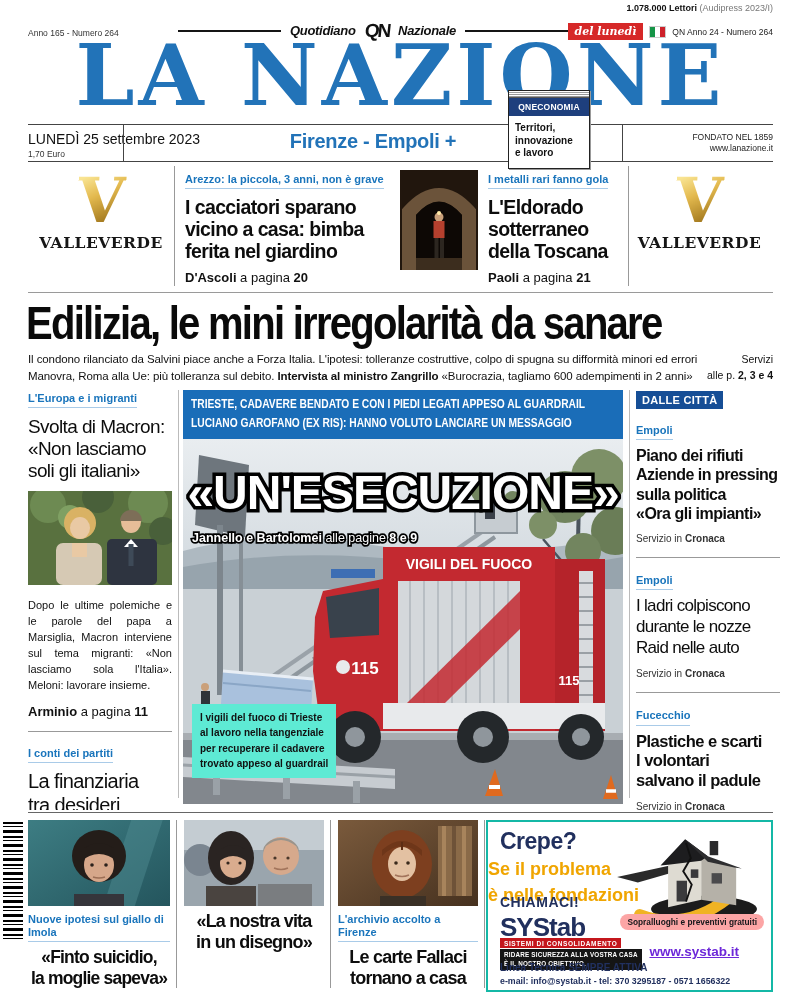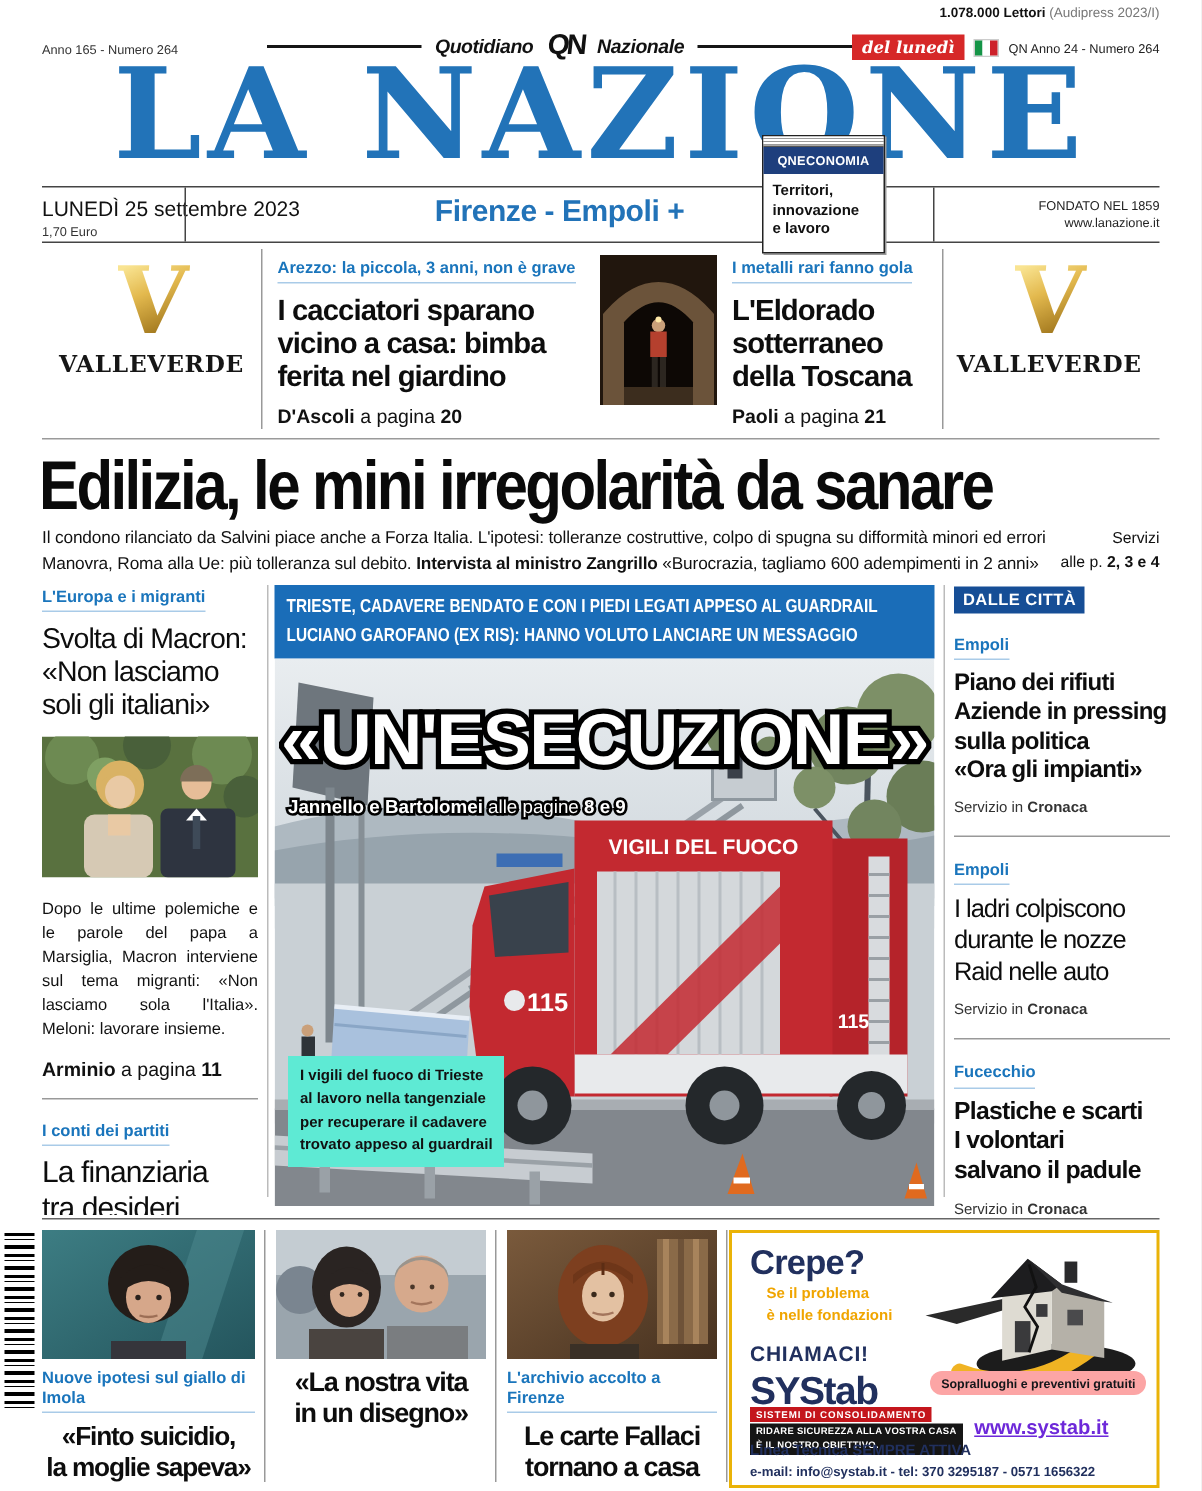--- a/index.html
+++ b/index.html
@@ -100,23 +100,23 @@
   .barcode{left:3px;top:822px;width:20px;height:118px;
            background:repeating-linear-gradient(180deg,#000 0 2px,#fff 2px 4px,#000 4px 5px,#fff 5px 8px,#000 8px 11px,#fff 11px 14px);}
   .bstrip{top:820px;left:28px;right:28px;height:172px;}
   .bart{position:absolute;top:0;width:142px;}
   .bphoto{width:142px;height:86px;overflow:hidden;}
   .b-kicker{margin-top:7px;}
   .b-hl{font-size:17.5px;font-weight:700;letter-spacing:-0.8px;line-height:1.16;margin:5px 0 8px;text-align:center;}
   .bs-vd{position:absolute;top:0;bottom:4px;width:1px;background:#999;}
 
   
-  .ad{position:absolute;left:458px;right:0;top:0;height:168px;border:2px solid #eab308;background:#fff;overflow:hidden;}
+  .ad{position:absolute;left:458px;right:0;top:0;height:168px;border:2px solid #14b8a6;background:#fff;overflow:hidden;}
   .ad-hook{position:absolute;left:12px;top:6px;font-size:23px;font-weight:800;color:#21305e;letter-spacing:-0.5px;}
-  .ad-sub{position:absolute;left:23px;top:34px;font-size:10px;font-weight:700;color:#f0a500;line-height:1.45;}
+  .ad-sub{position:absolute;left:0;top:34px;font-size:18px;font-weight:700;color:#f0a500;line-height:1.45;}
   .ad-cta{position:absolute;left:12px;top:72px;font-size:14px;font-weight:800;color:#21305e;letter-spacing:0.5px;}
   .ad-house{position:absolute;right:4px;top:2px;}
   .ad-brand{position:absolute;left:12px;top:92px;font-size:26px;font-weight:800;color:#21305e;letter-spacing:-1px;line-height:1;}
   .ad-brand-sub{position:absolute;left:12px;top:116px;background:#c4161c;color:#fff;font-size:6.5px;
                 font-weight:800;padding:1.5px 4px;letter-spacing:0.6px;}
   .ad-brand-tag{position:absolute;left:12px;top:127px;background:#151515;color:#fff;font-size:6.3px;
                 font-weight:700;padding:2px 4px;line-height:1.35;letter-spacing:0.2px;}
   .ad-pill{position:absolute;right:7px;top:92px;background:#fca5a5;color:#14161a;border-radius:8px;
            font-size:8.3px;font-weight:800;padding:3px 7px;}
   .ad-web{position:absolute;right:32px;top:122px;font-size:13.5px;font-weight:800;color:#6d28d9;text-decoration:underline;}

